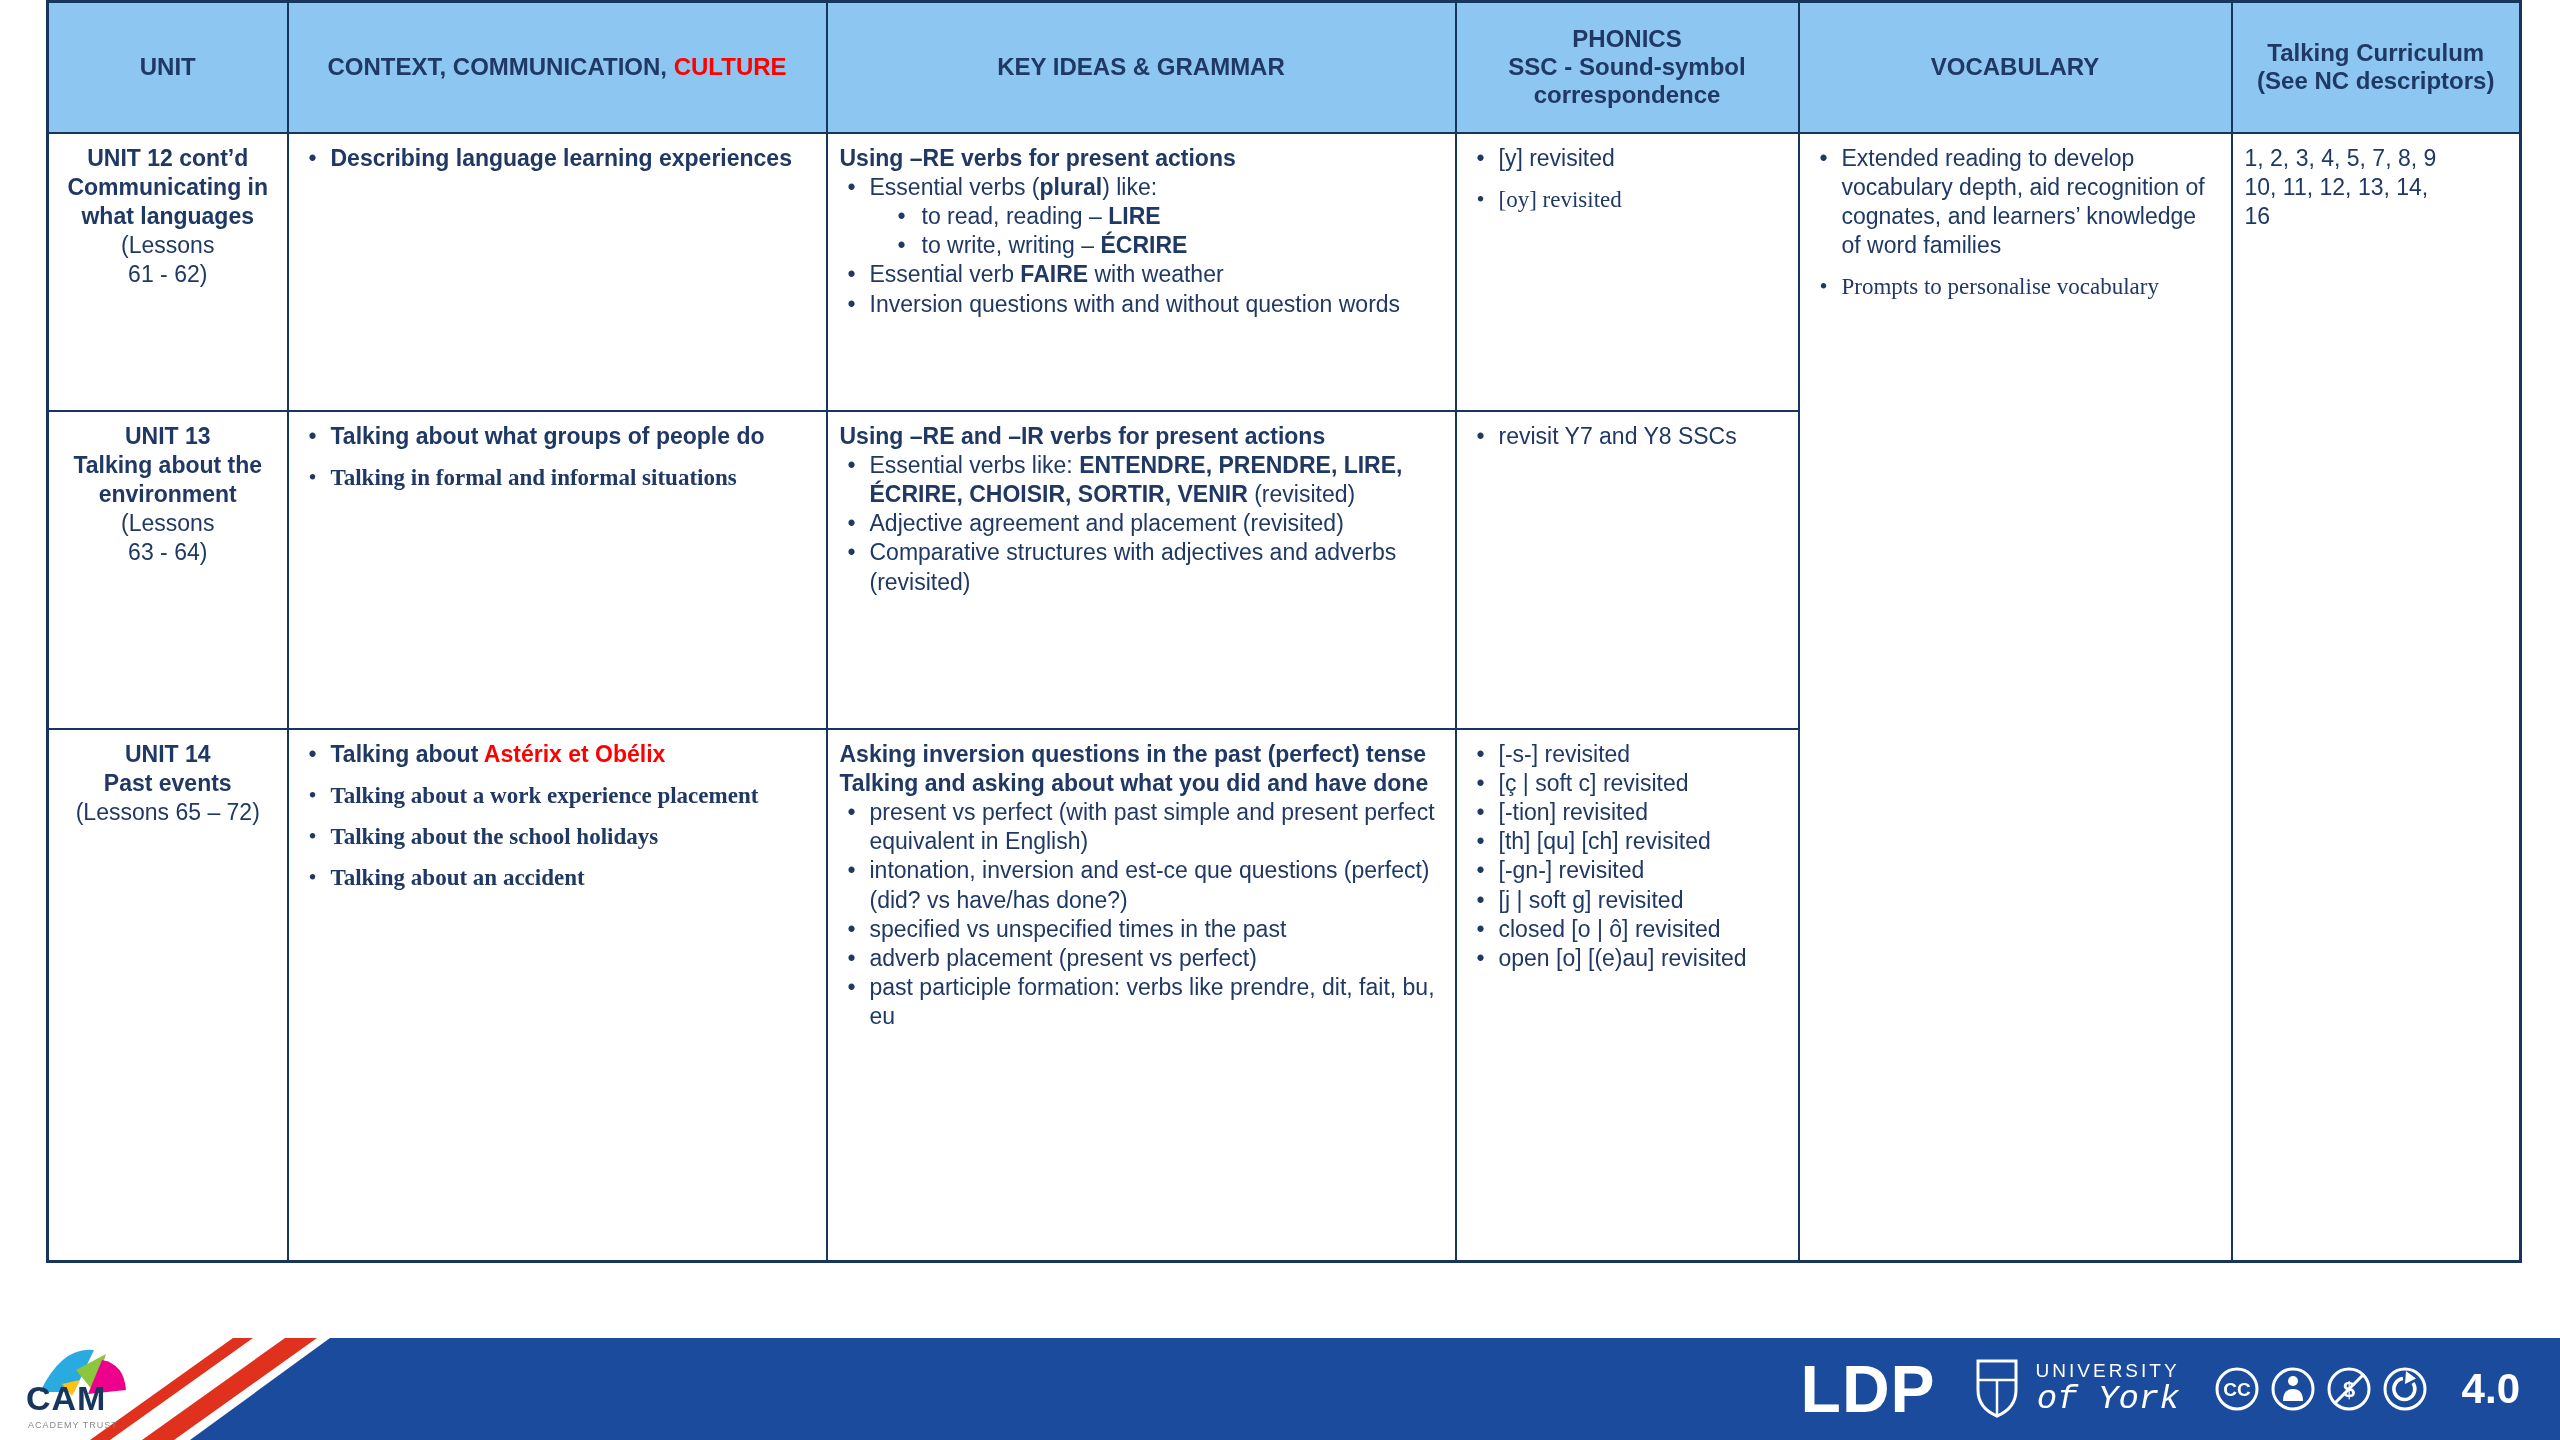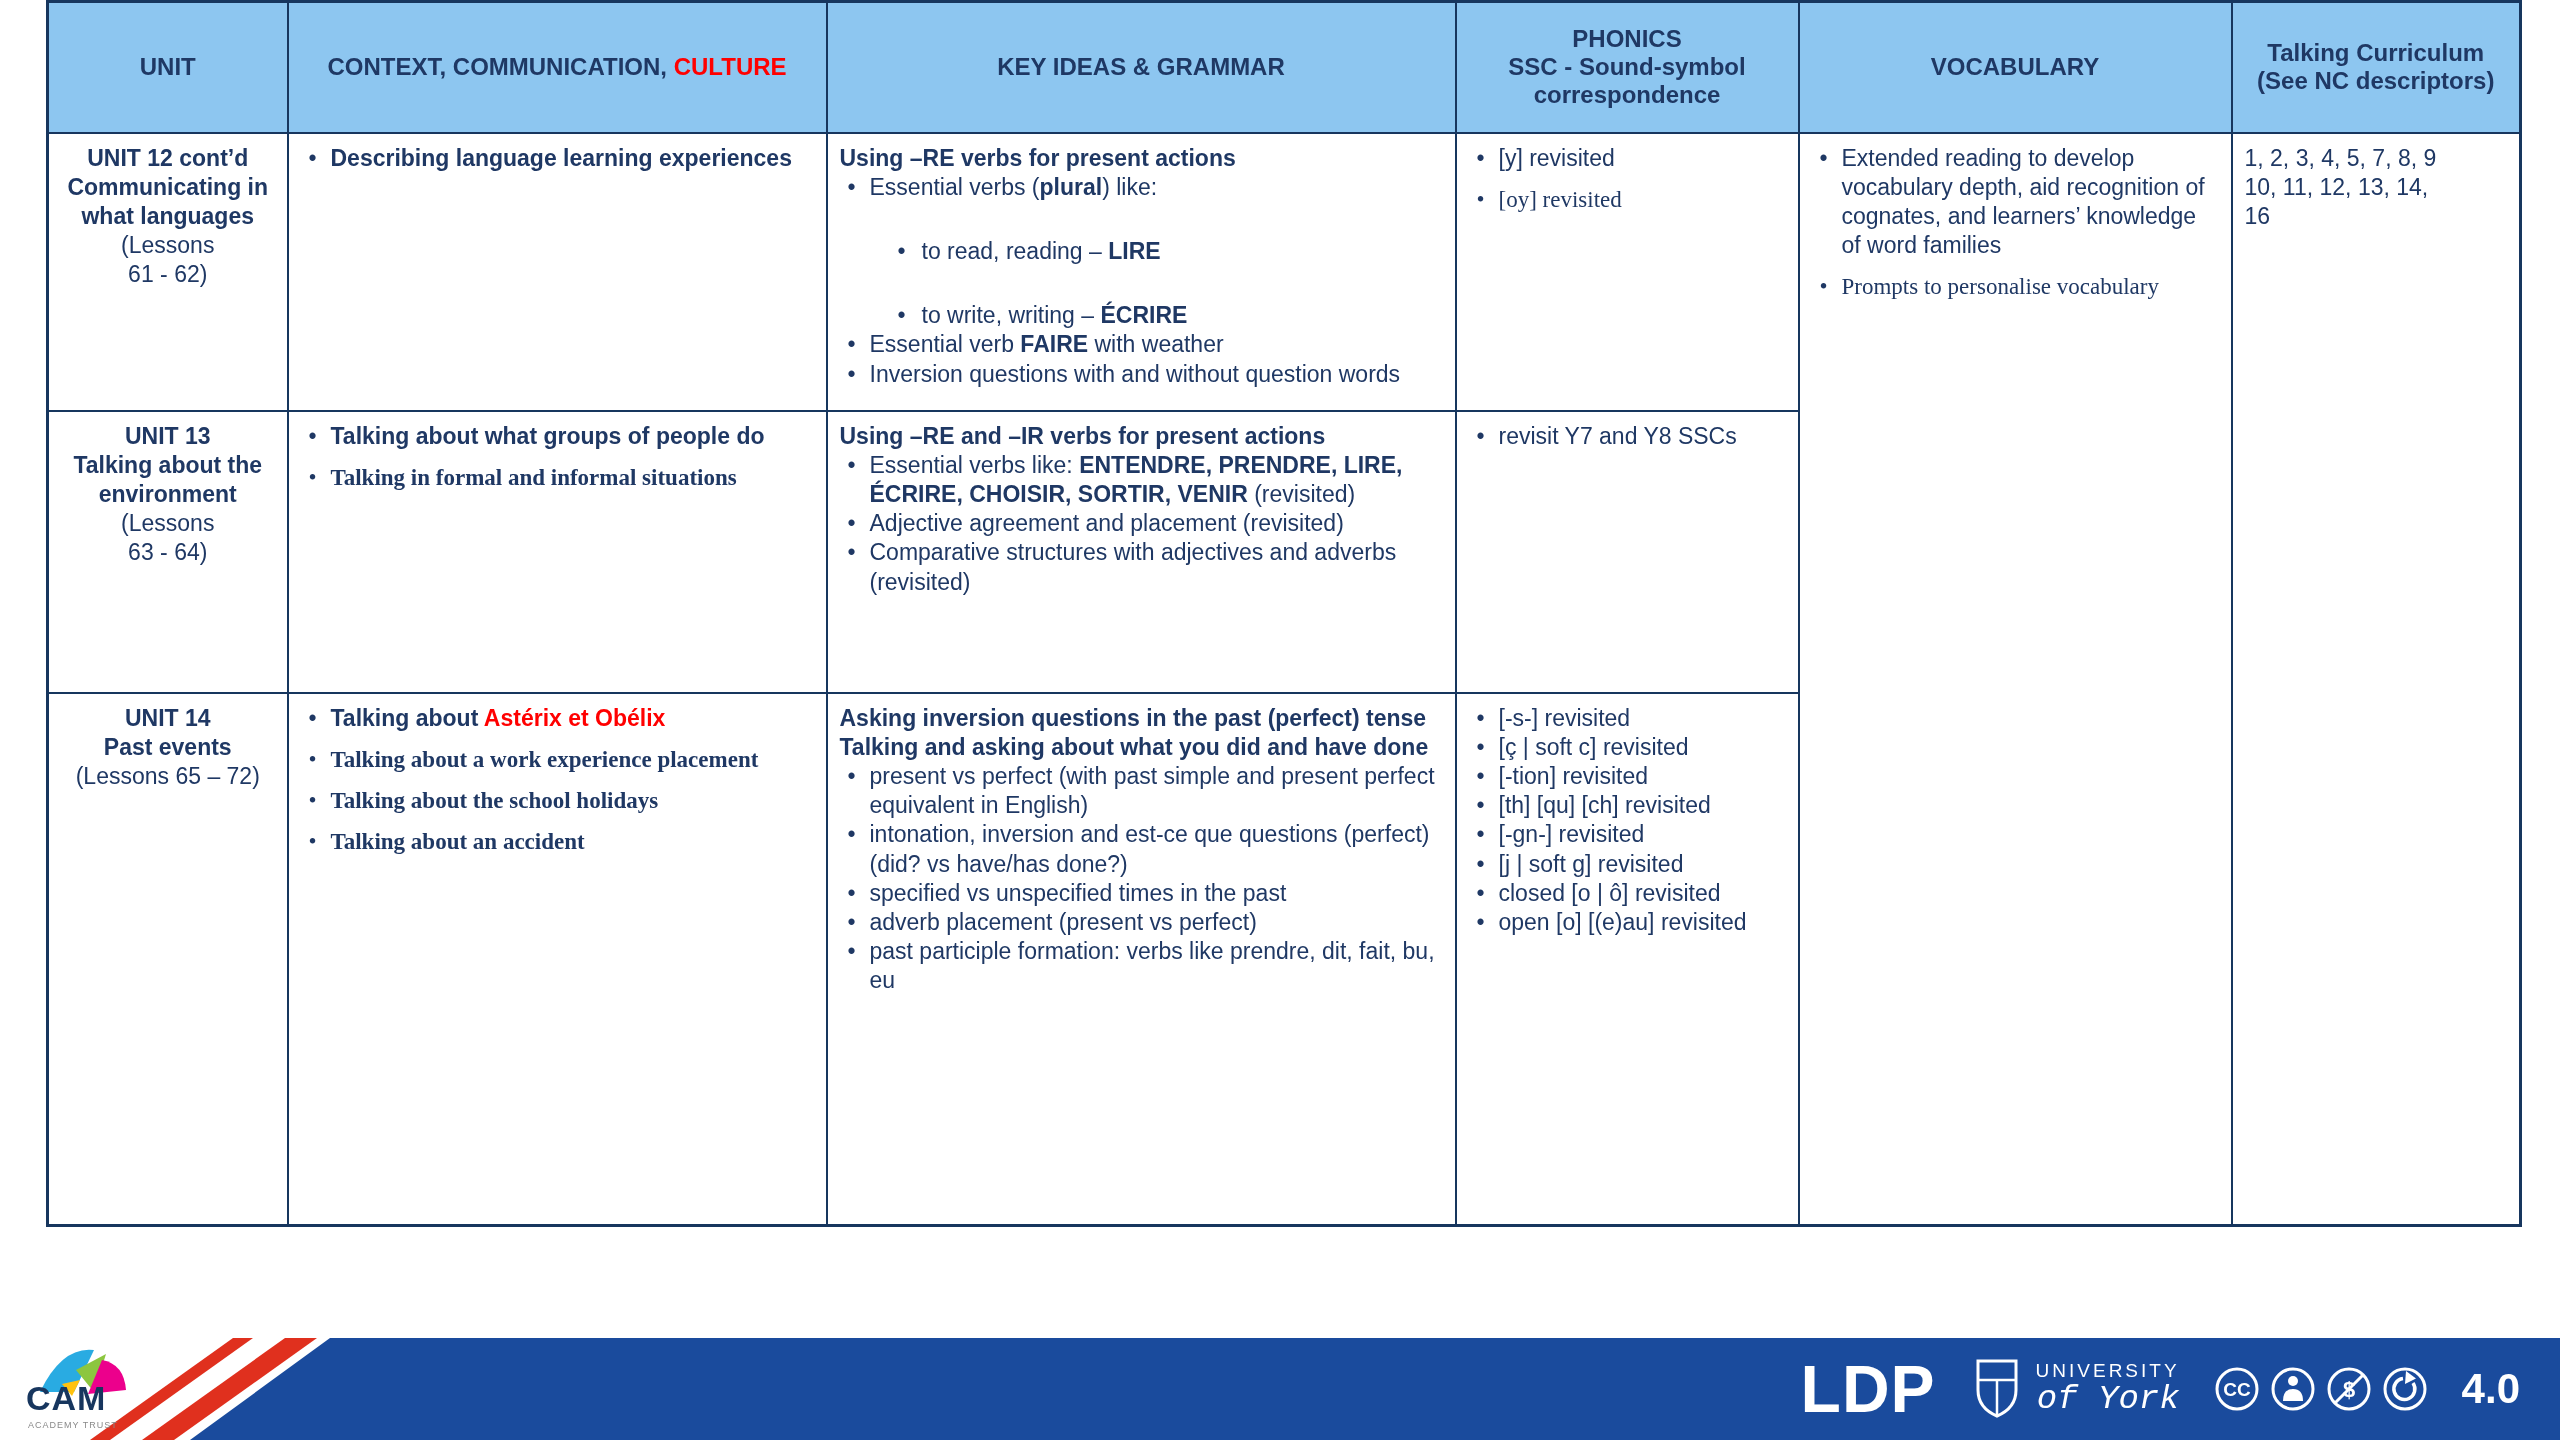--- a/index.html
+++ b/index.html
@@ -17,29 +17,29 @@
   table.sow{border-collapse:collapse;table-layout:fixed;margin-left:46px;
             border:3px solid var(--border);}
   table.sow col.c-unit{width:240px;} table.sow col.c-ctx{width:539px;}
   table.sow col.c-key{width:629px;}  table.sow col.c-pho{width:343px;}
   table.sow col.c-voc{width:433px;}  table.sow col.c-nc{width:289px;}
   table.sow th, table.sow td{border:2px solid var(--border);}
   table.sow th{background:var(--header-bg);color:var(--navy);
                font-size:24px;font-weight:bold;text-align:center;
                vertical-align:middle;padding:8px 10px;height:131px;}
   table.sow td{vertical-align:top;padding:10px 12px;font-size:23px;line-height:1.27;}
-  tr.r1{height:278px;} tr.r2{height:282px;} tr.r3{height:533px;}
+  tr.r1{height:278px;} tr.r2{height:318px;} tr.r3{height:533px;}
 
   
   .rt{margin:0;}
   .c{text-align:center;}
   .cb{text-align:center;font-weight:bold;}
   .b1{position:relative;padding-left:30px;}
   .b1::before{content:"\2022";position:absolute;left:8px;}
-  .b2{position:relative;padding-left:82px;margin-top:35px;}
+  .b2{position:relative;padding-left:82px;}
   .b2::before{content:"\2022";position:absolute;left:58px;}
   .gap{margin-top:12px;font-family:Liberation Serif, serif;}
   .bold{font-weight:bold;}
   .red{color:var(--accent-red);}
 
   
   .footer{position:absolute;left:0;bottom:0;width:2560px;height:102px;}
   .footer-band{position:absolute;inset:0;background:var(--footer-blue);
     clip-path:polygon(330px 0,2560px 0,2560px 102px,190px 102px);}
   .stripe{position:absolute;top:0;height:102px;background:#E0301E;transform:skewX(-54.5deg);transform-origin:top left;}

